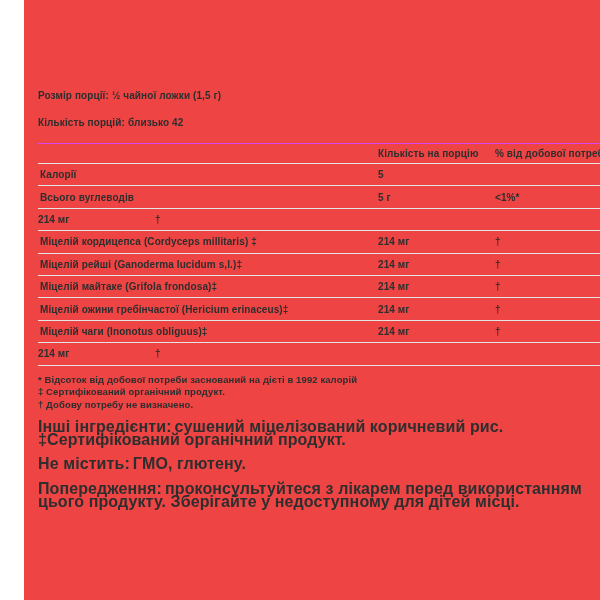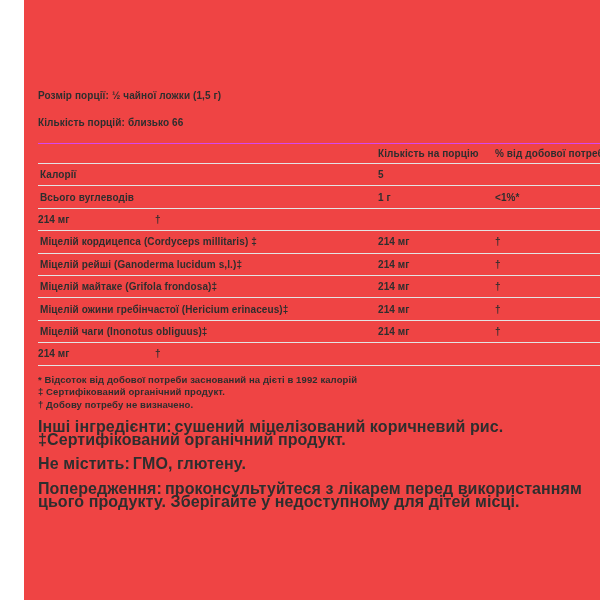--- a/index.html
+++ b/index.html
@@ -51,38 +51,38 @@
 
 <div class="page">
 
   <div class="top-spacer"></div>
 
   <div class="serving-line">
     <span class="lbl">Розмір порції:</span><span>½ чайної ложки (1,5 г)</span>
   </div>
 
   <div class="serving-line">
-    <span class="lbl">Кількість порцій:</span><span>близько 66</span>
+    <span class="lbl">Кількість порцій:</span><span>близько 42</span>
   </div>
 
   <div class="nf-table">
     <div class="t-row t-head">
       <div class="c c1"></div>
       <div class="c c2">Кількість на порцію</div>
       <div class="c c3">% від добової потреби*</div>
     </div>
     <div id="rows">
         <div class="t-row">
           <div class="c c1">Калорії</div>
           <div class="c c2">5</div>
           <div class="c c3"></div>
         </div>
         <div class="t-row">
           <div class="c c1">Всього вуглеводів</div>
-          <div class="c c2">1 г</div>
+          <div class="c c2">5 г</div>
           <div class="c c3">&lt;1%*</div>
         </div>
         <div class="t-row">
           <div class="c c2">214 мг</div>
           <div class="c c3">†</div>
         </div>
         <div class="t-row">
           <div class="c c1">Міцелій кордицепса (Cordyceps millitaris) ‡</div>
           <div class="c c2">214 мг</div>
           <div class="c c3">†</div>

